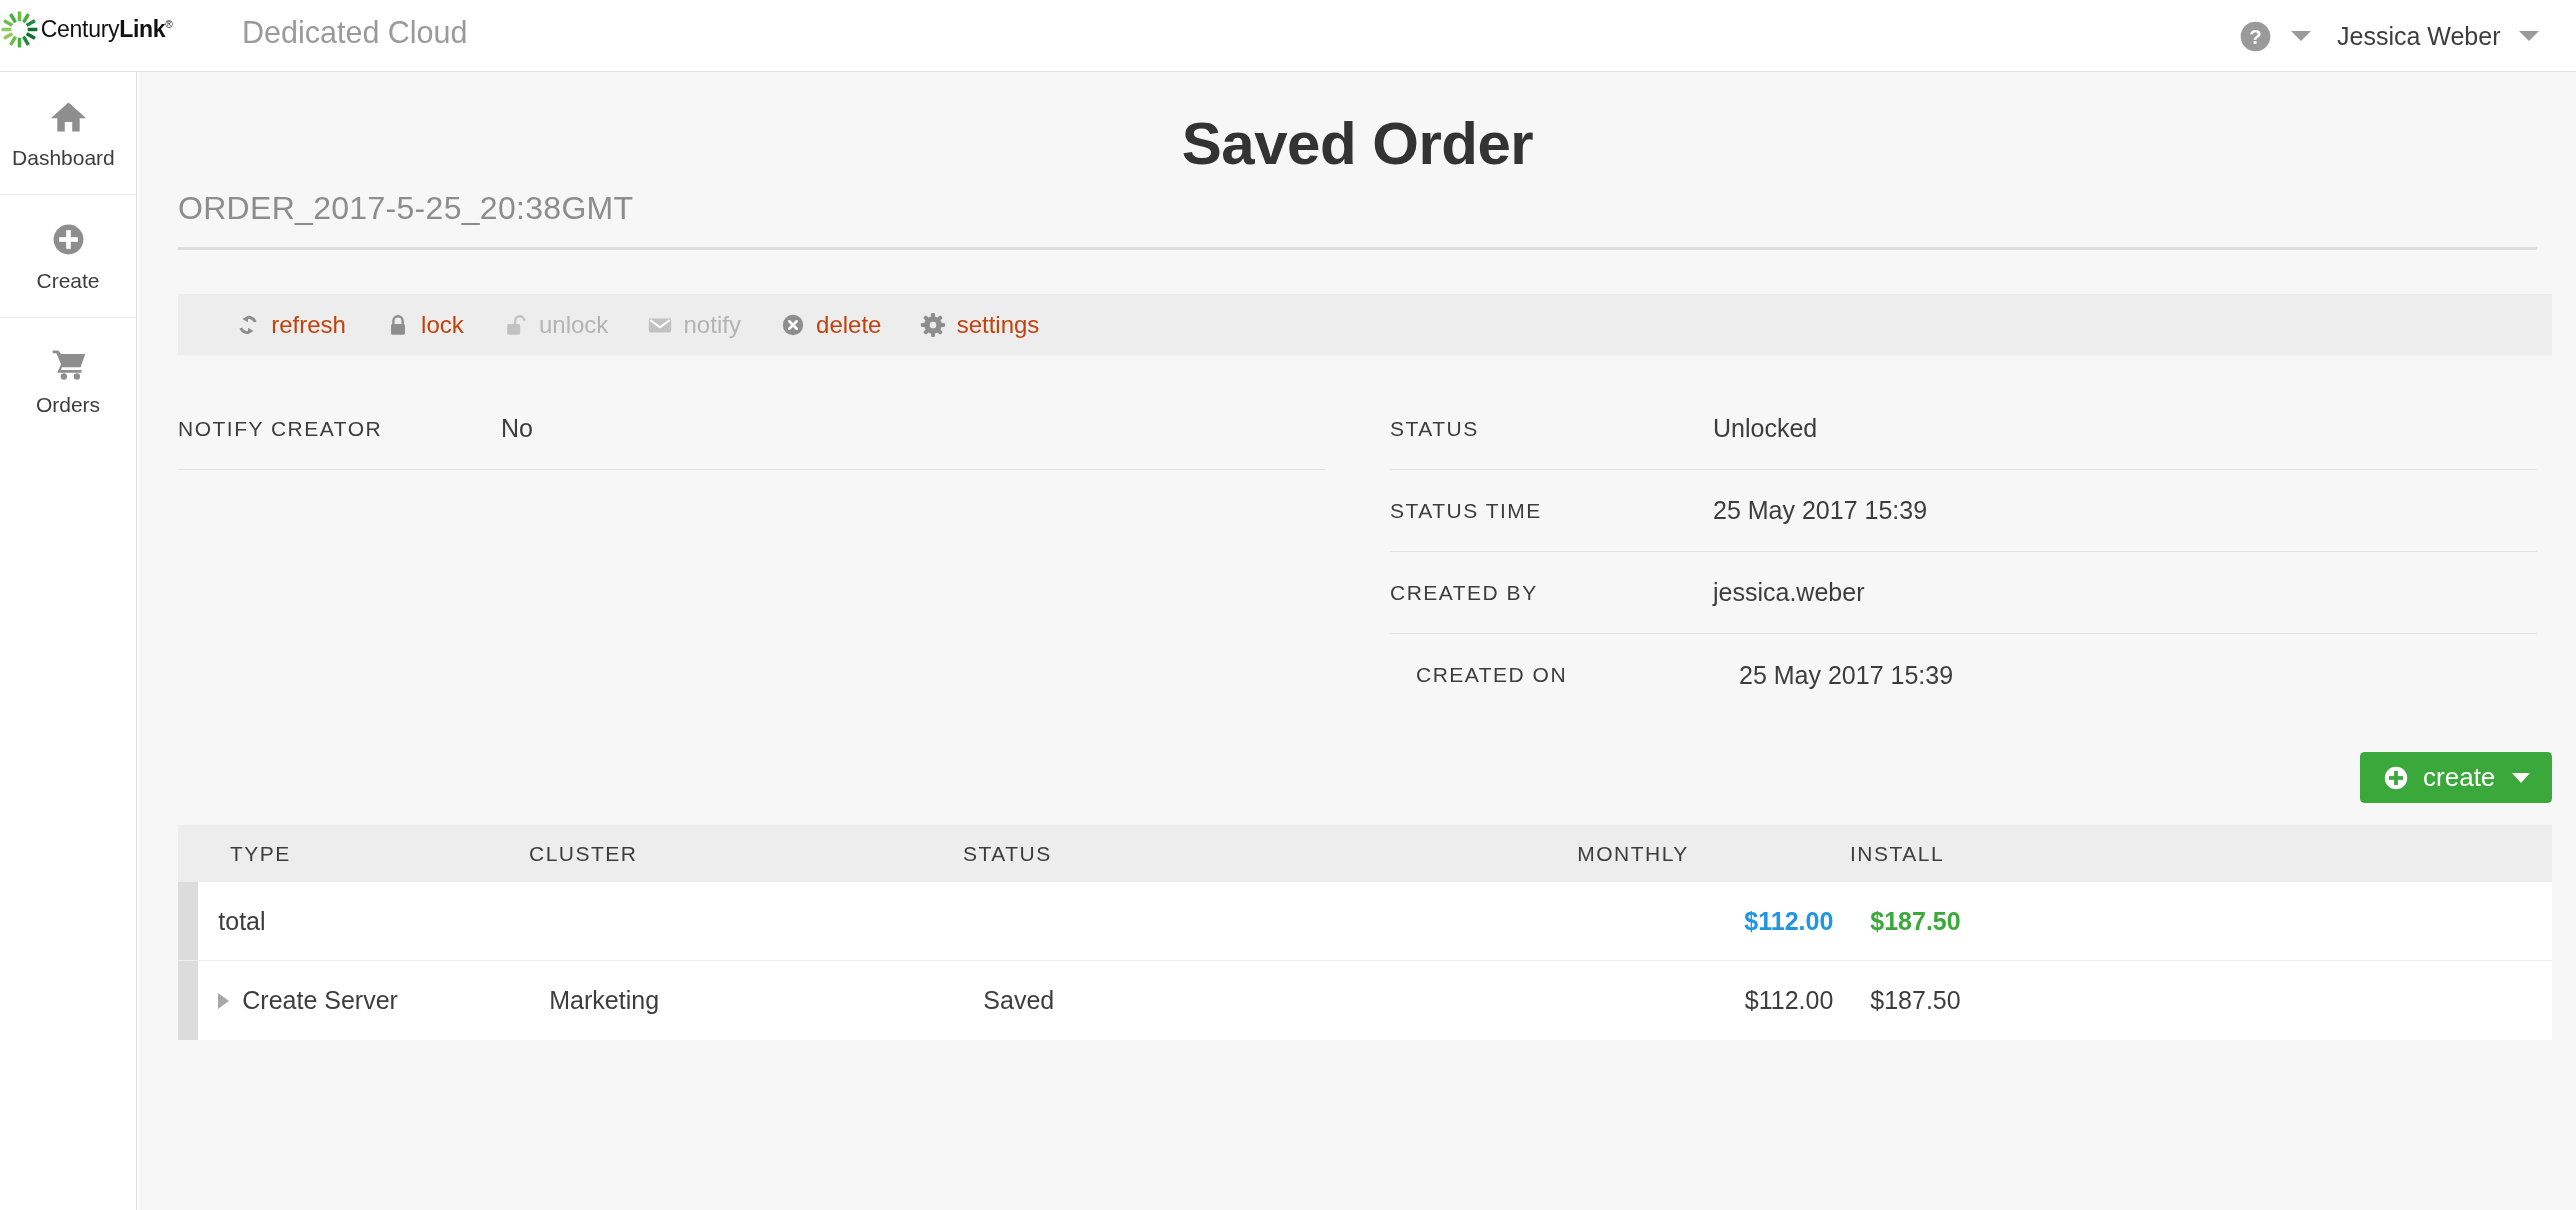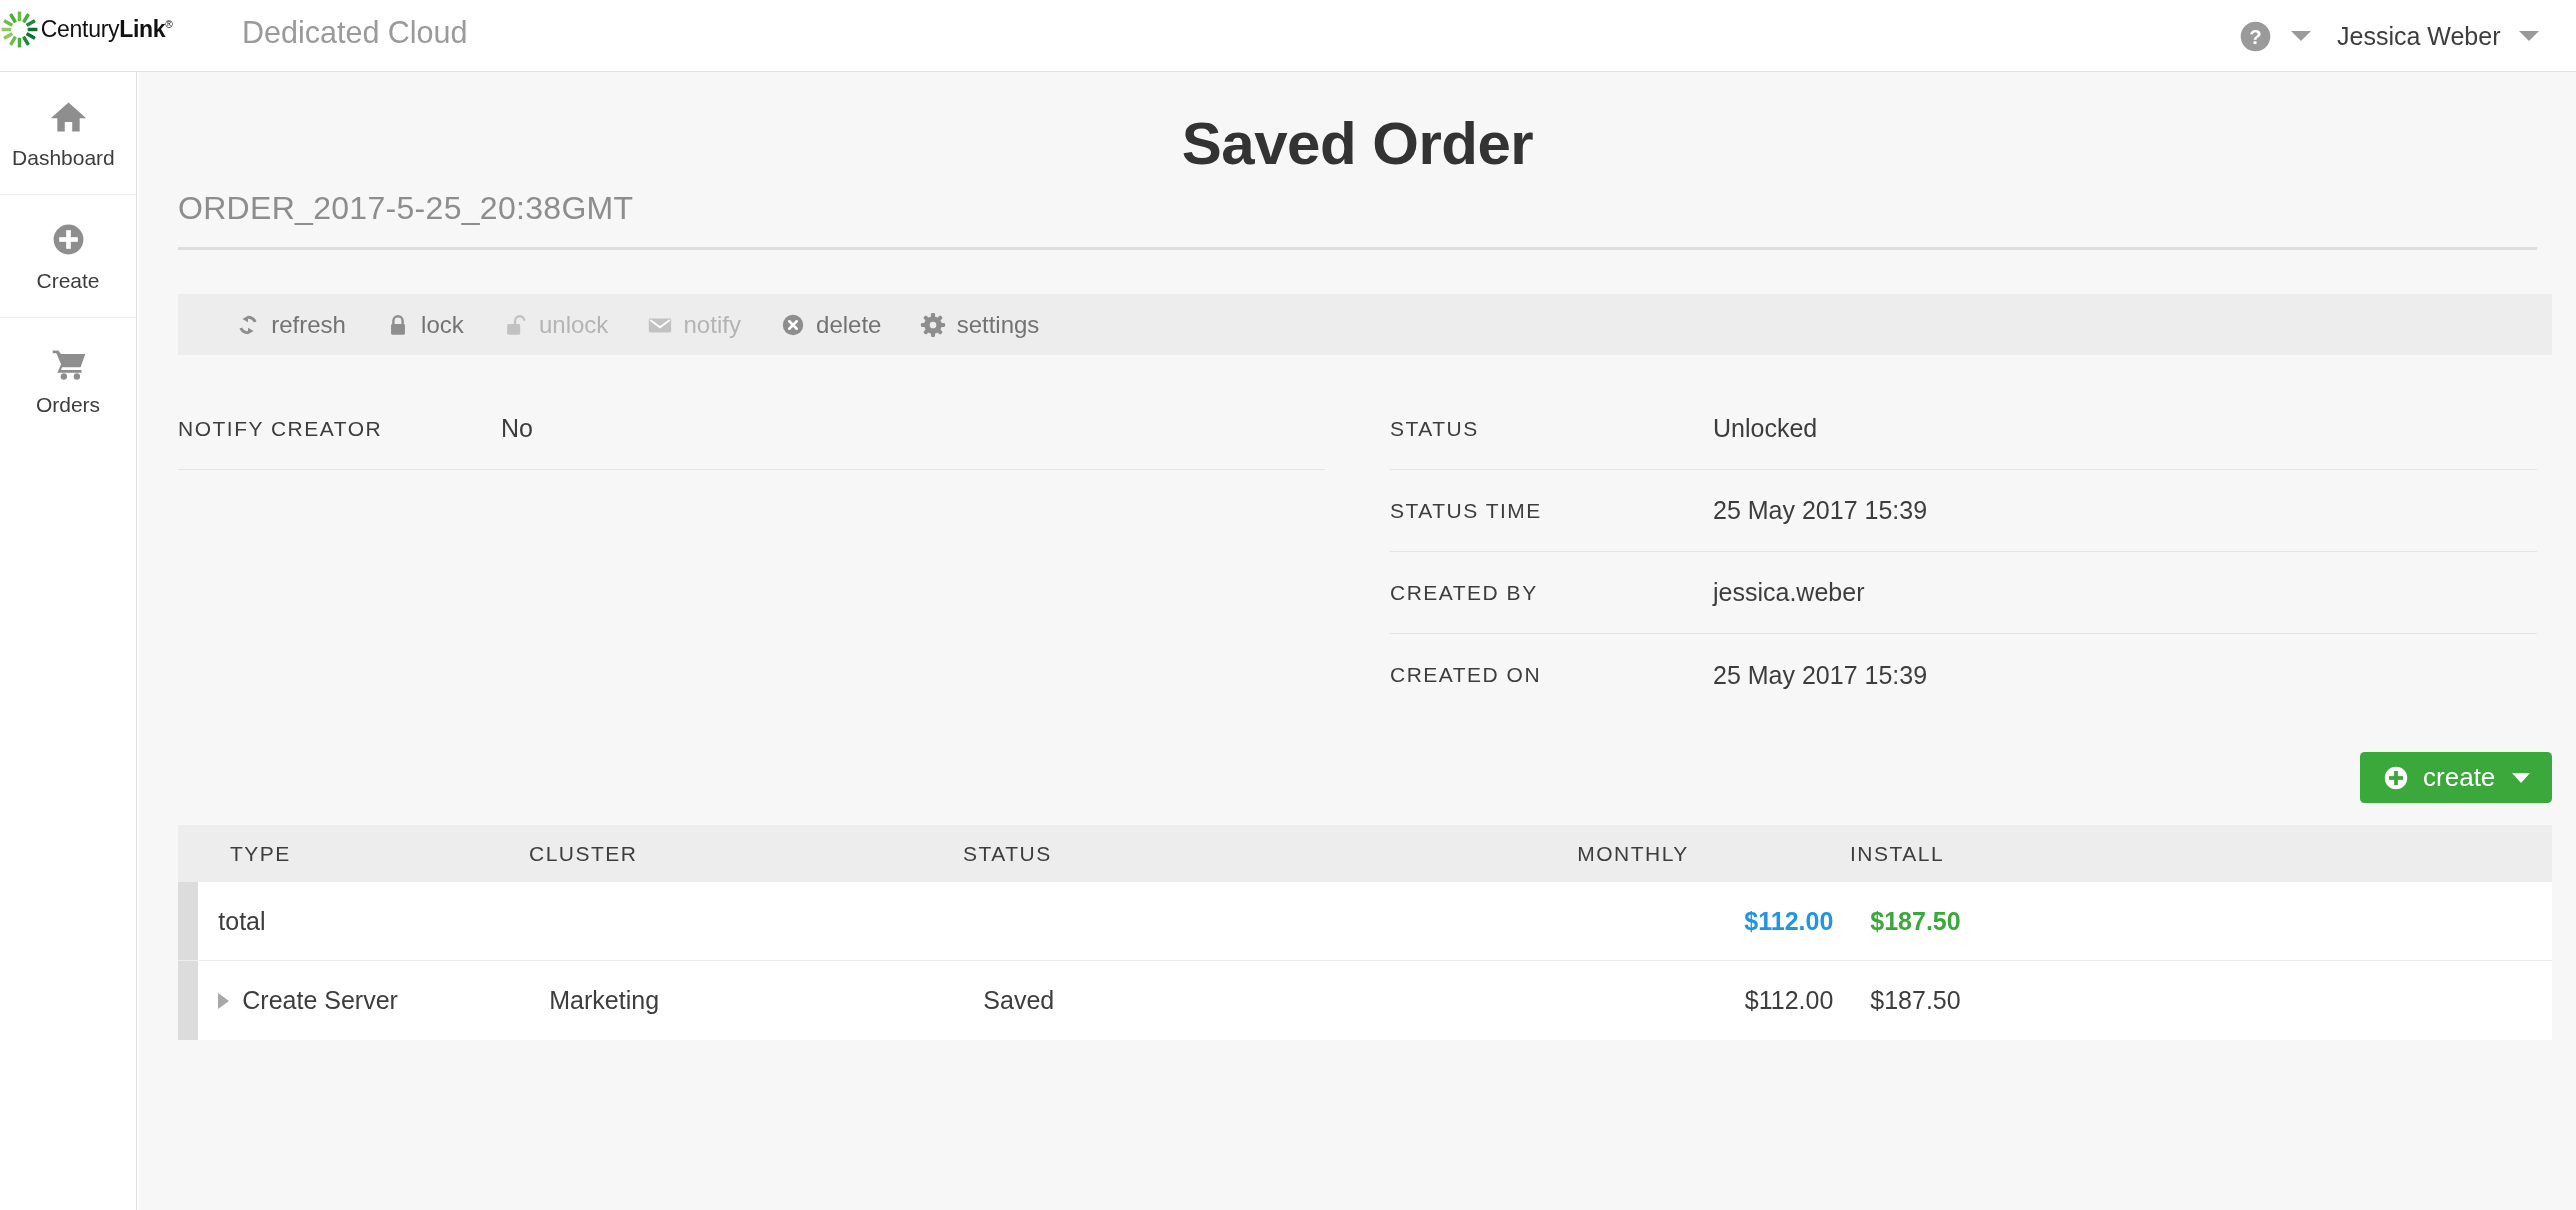--- a/index.html
+++ b/index.html
@@ -147,42 +147,42 @@
     display: flex;
     align-items: center;
     padding-left: 57px;
     gap: 39px;
   }
   .tool-btn {
     display: flex;
     align-items: center;
     gap: 10.2px;
     font-size: 24px;
-    color: #737373;
+    color: #c2410c;
     cursor: pointer;
     white-space: nowrap;
   }
   .tool-btn.disabled { color: #b4b4b4; cursor: default; }
   .tool-icon { width: 26px; height: 26px; display: block; flex: none; }
 
   
   .details {
     display: flex;
     padding: 0 39px;
     margin-top: 33px;
     gap: 65px;
   }
   .detail-col { flex: 1; }
   .detail-row {
     display: flex;
     align-items: center;
     height: 82px;
     border-bottom: 1.8px solid #e4e4e4;
   }
-  .detail-row.blank { border-bottom: none; }
+  .detail-row.blank { border-bottom: none; margin-left: 26px; }
   .detail-label {
     width: 323px;
     font-size: 21px;
     color: #3d3d3d;
     letter-spacing: 1.5px;
     white-space: nowrap;
   }
   .detail-value {
     font-size: 25px;
     color: #3d3d3d;

